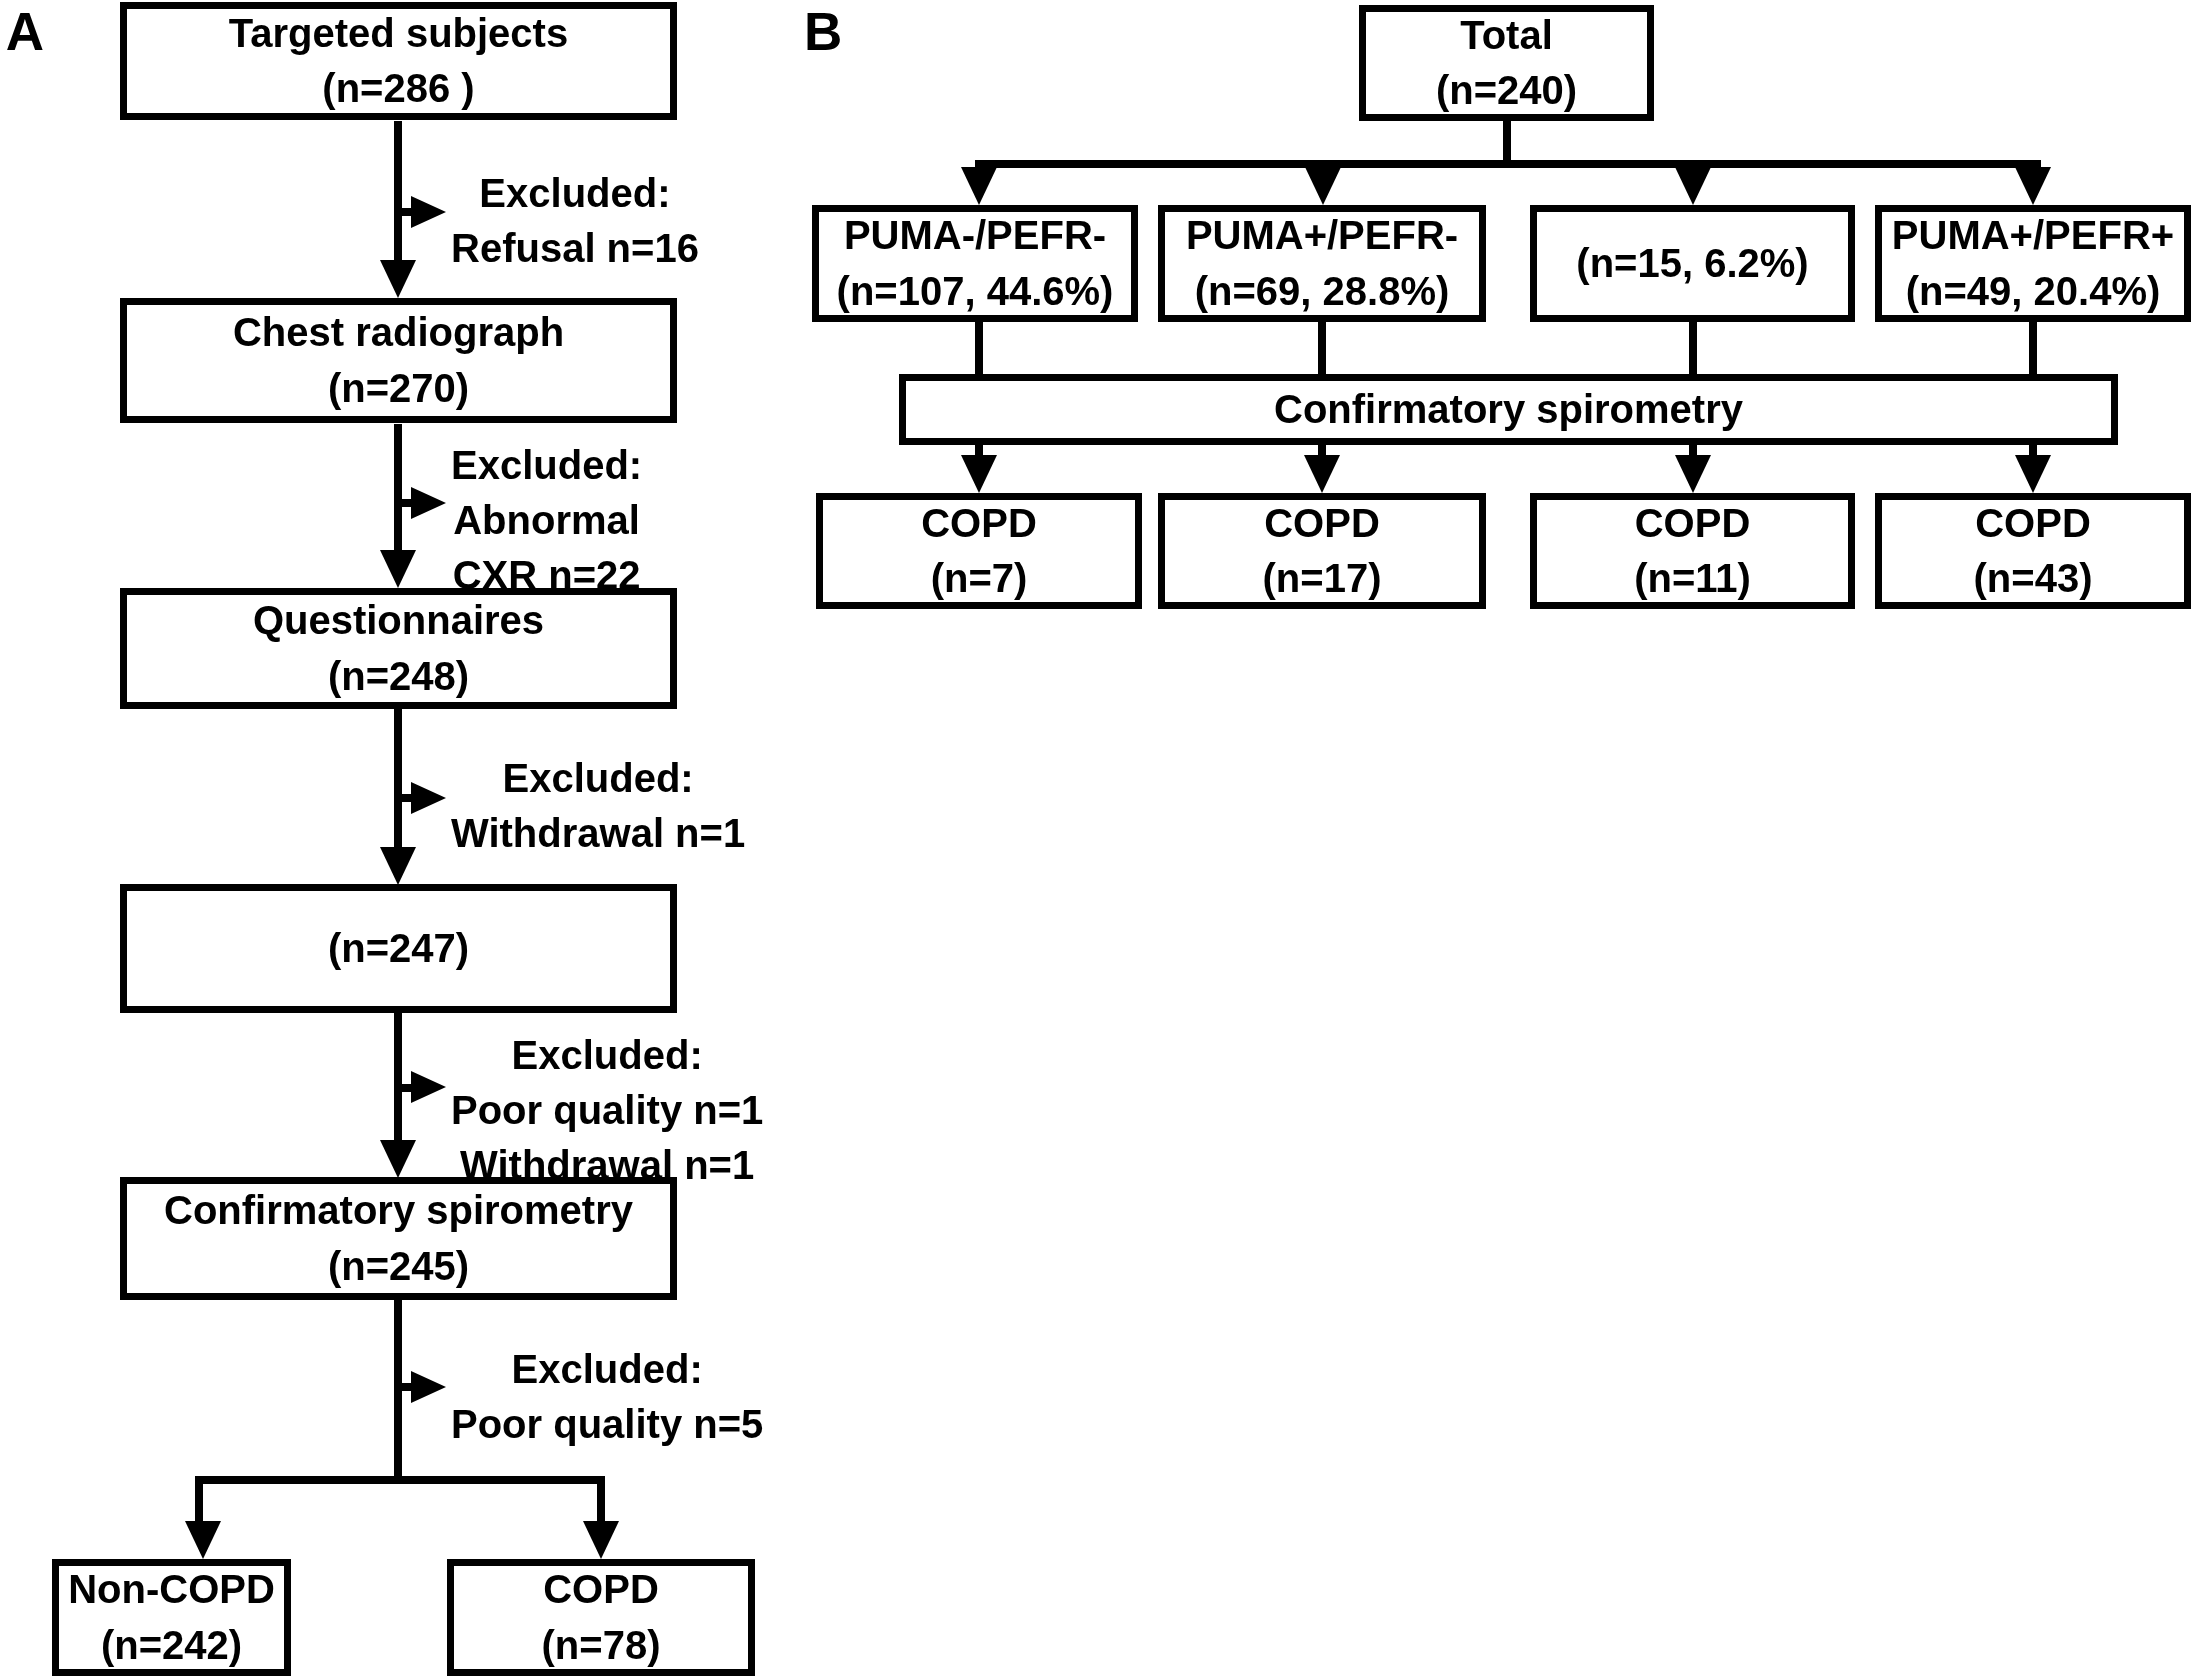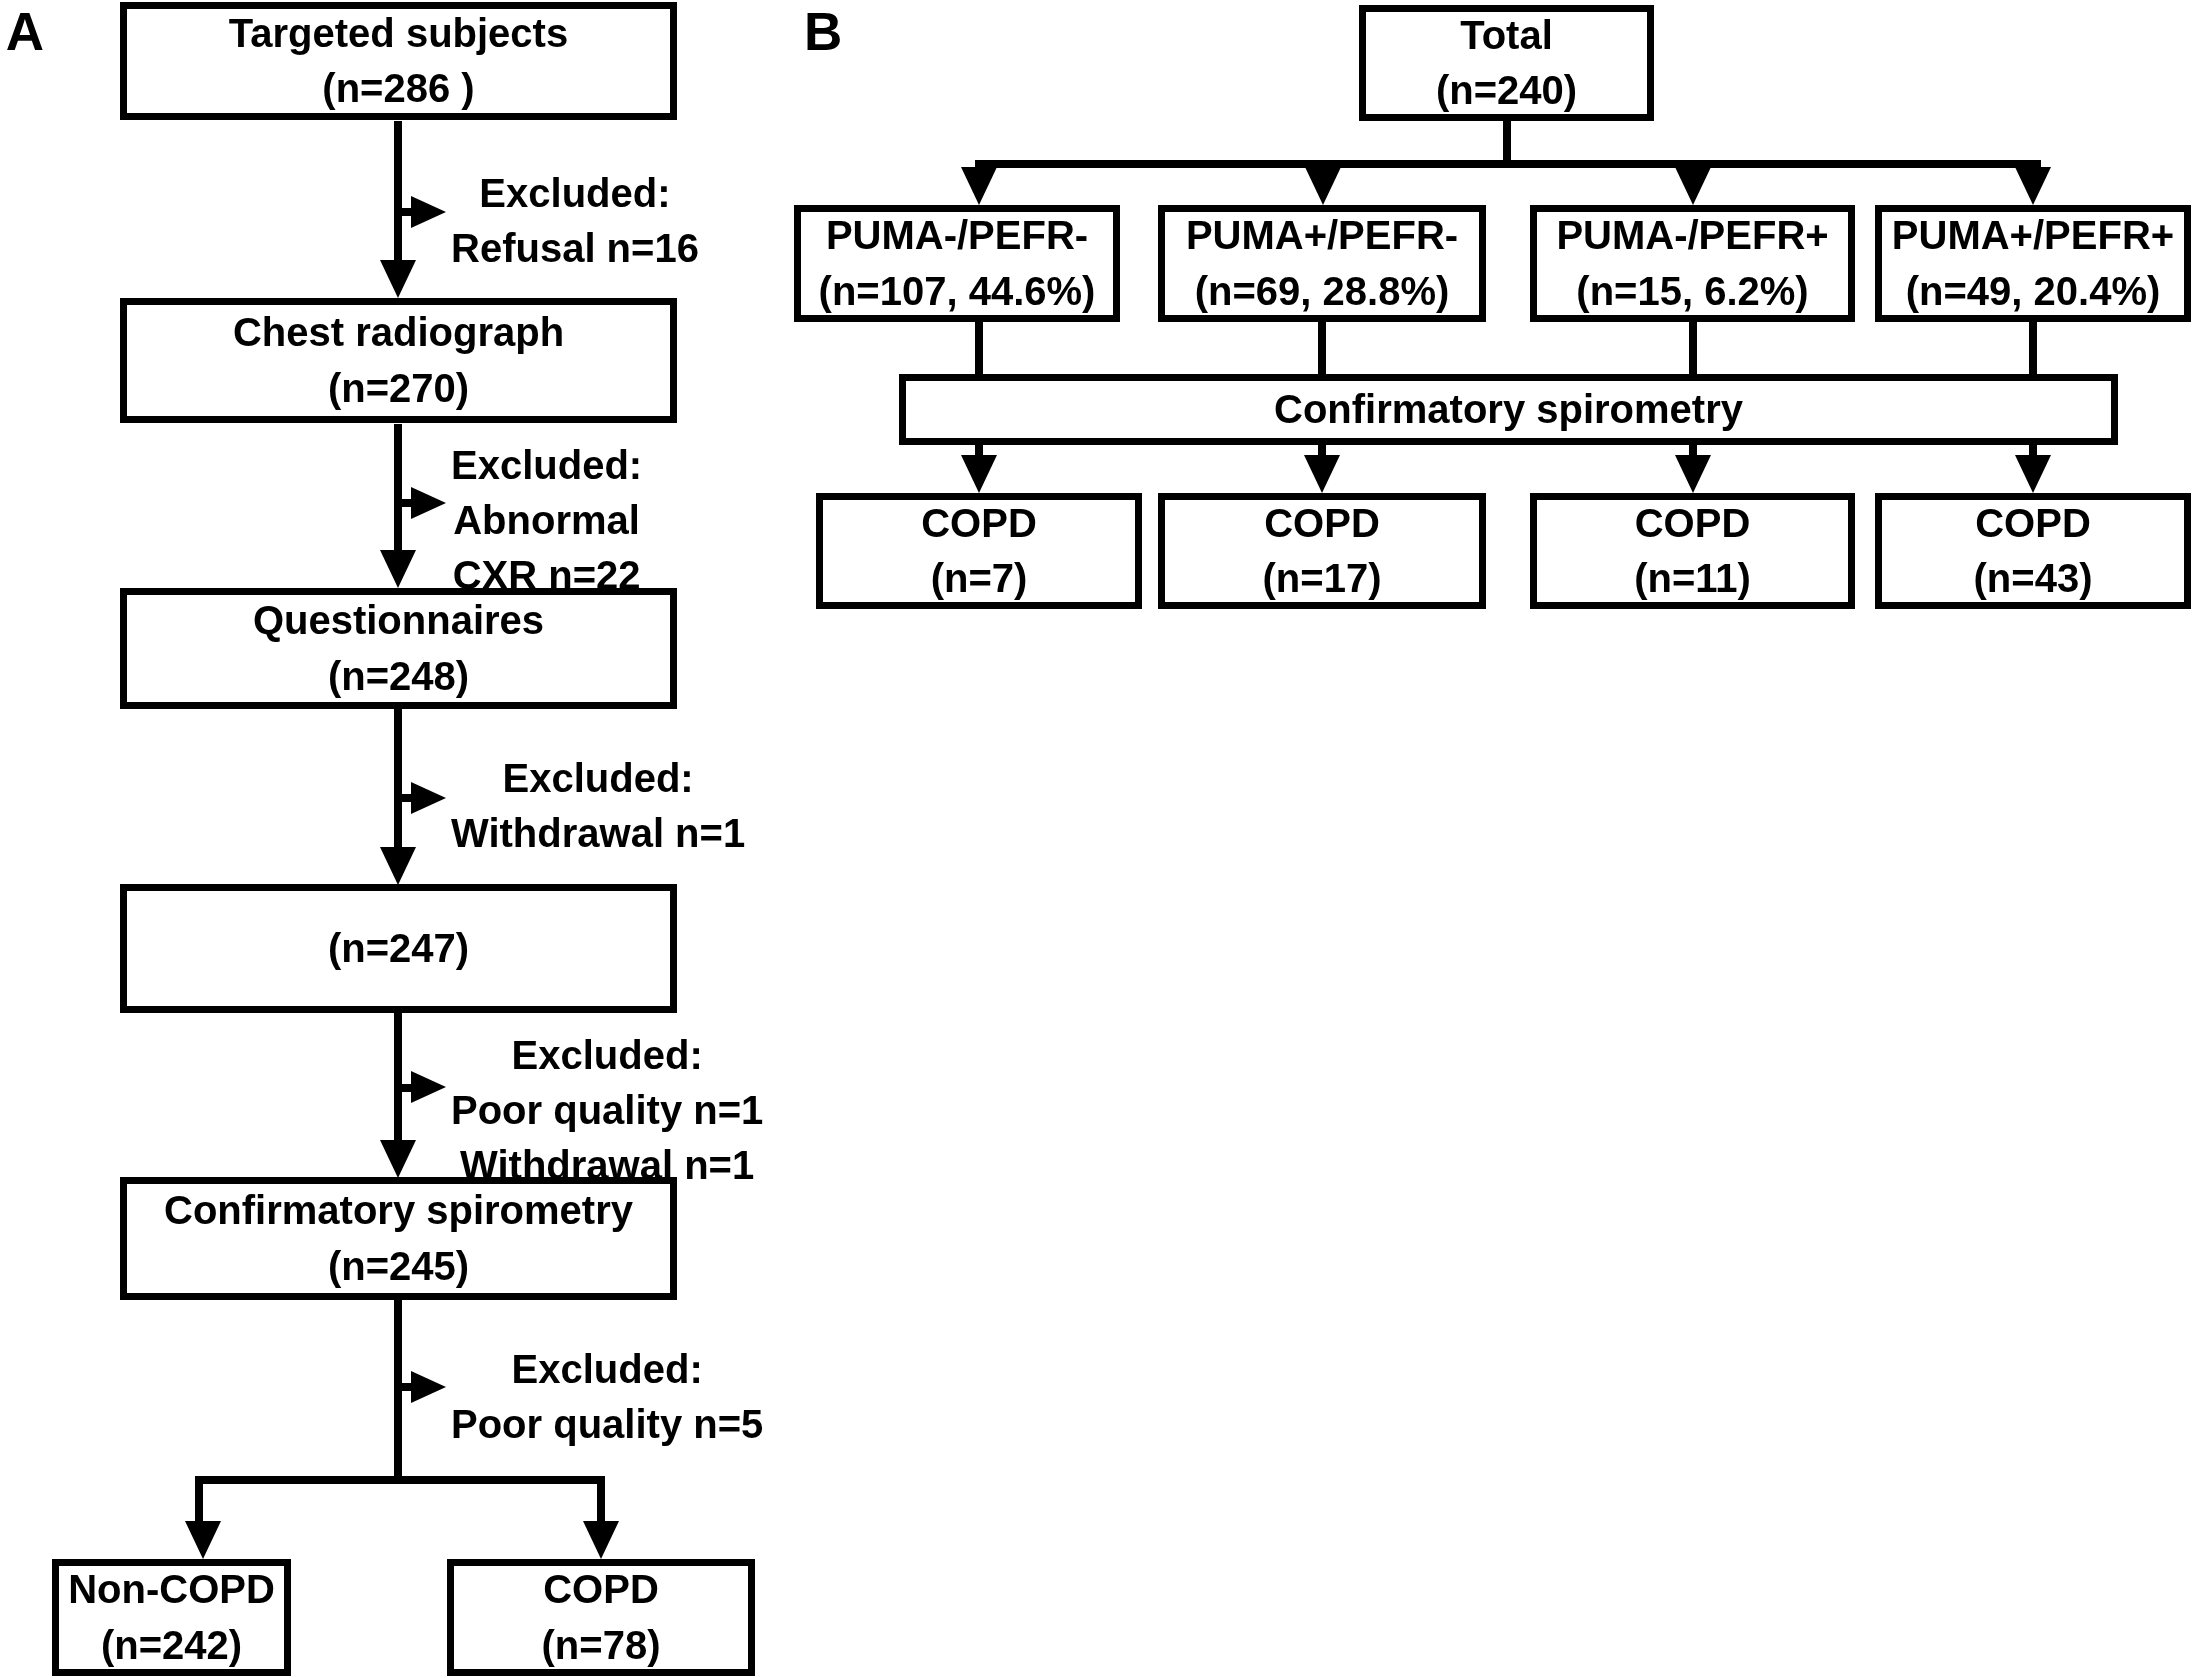--- a/index.html
+++ b/index.html
@@ -150,30 +150,29 @@
 
   <div class="vline" style="left:975px; top:160px; width:7.6px; height:14px;"></div>
   <div class="ah-down" style="left:961px; top:167px;"></div>
   <div class="vline" style="left:1319px; top:160px; width:7.6px; height:14px;"></div>
   <div class="ah-down" style="left:1305px; top:167px;"></div>
   <div class="vline" style="left:1689px; top:160px; width:7.6px; height:14px;"></div>
   <div class="ah-down" style="left:1675px; top:167px;"></div>
   <div class="vline" style="left:2029px; top:160px; width:7.6px; height:14px;"></div>
   <div class="ah-down" style="left:2015px; top:167px;"></div>
 
-  <div class="box" style="left:794px; top:205px; width:326px; height:117px;">
+  <div class="box" style="left:812px; top:205px; width:326px; height:117px;">
     <span>PUMA-/PEFR-</span>
     <span>(n=107, 44.6%)</span>
   </div>
   <div class="box" style="left:1158px; top:205px; width:328px; height:117px;">
     <span>PUMA+/PEFR-</span>
     <span>(n=69, 28.8%)</span>
   </div>
   <div class="box" style="left:1530px; top:205px; width:325px; height:117px;">
-    <span>PUMA-/PEFR+</span>
     <span>(n=15, 6.2%)</span>
   </div>
   <div class="box" style="left:1875px; top:205px; width:316px; height:117px;">
     <span>PUMA+/PEFR+</span>
     <span>(n=49, 20.4%)</span>
   </div>
 
   <div class="vline" style="left:975px; top:322px; width:7.6px; height:52px;"></div>
   <div class="vline" style="left:1318px; top:322px; width:7.6px; height:52px;"></div>
   <div class="vline" style="left:1689px; top:322px; width:7.6px; height:52px;"></div>

